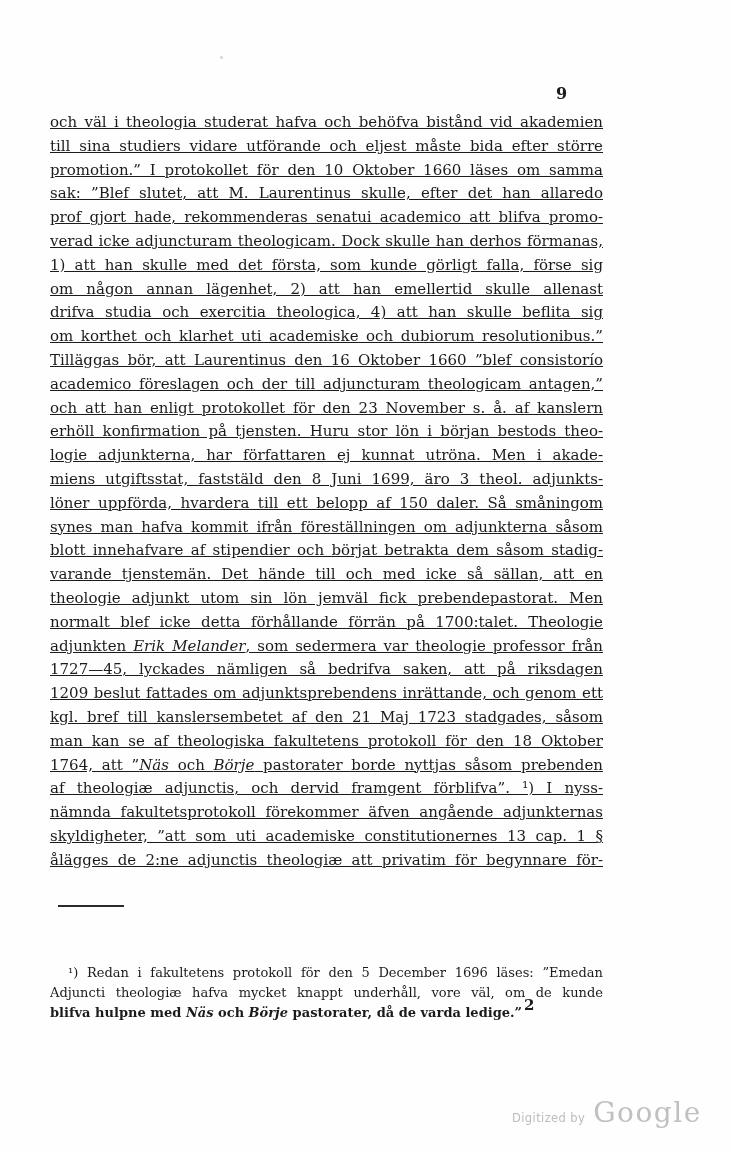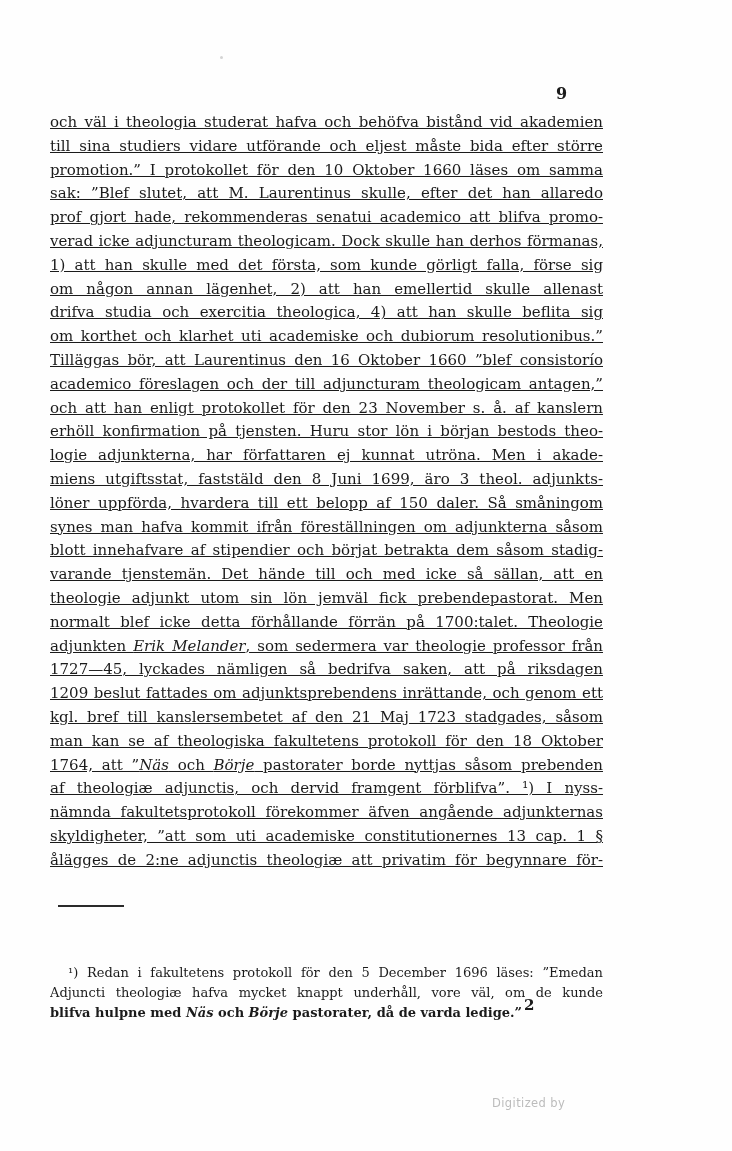--- a/index.html
+++ b/index.html
@@ -32,21 +32,21 @@
   .footnote{
     position:absolute;left:50px;top:927px;width:553px;
     font-size:13px;line-height:20px;margin-top:36px;
   }
   .footnote .tline{height:20px;}
   .signature-mark{
     position:absolute;left:524px;top:996px;
     font-size:15px;font-weight:bold;
   }
   .watermark{
-    position:absolute;left:492px;top:1096px;
+    position:absolute;left:512px;top:1096px;
     display:flex;align-items:baseline;gap:8px;
     -webkit-user-select:none;user-select:none;
   }
   .wm-prefix{
     font-family:"DejaVu Sans","Liberation Sans",sans-serif;
     font-size:11.5px;color:#bcbcbc;letter-spacing:.4px;
   }
   .wm-brand{
     font-family:"DejaVu Serif","Liberation Serif",serif;
     font-size:28px;color:#c0c0c0;letter-spacing:1.5px;
@@ -105,15 +105,16 @@
   <div class="footnote">
       <div class="tline" style="text-indent: 18px;"><span>¹) Redan i fakultetens protokoll för den 5 December 1696 läses: ”Emedan</span></div>
       <div class="tline"><span>Adjuncti theologiæ hafva mycket knappt underhåll, vore väl, om de kunde</span></div>
       <div class="tline left"><span>blifva hulpne med </span><span class="it">Näs</span><span> och </span><span class="it">Börje</span><span> pastorater, då de varda ledige.”</span></div>
     </div>
 
   <div class="signature-mark">2</div>
 
   <div class="watermark">
     <span class="wm-prefix">Digitized by</span>
+    <span class="wm-brand">Google</span>
   </div>
 
 </div>
 
 </body></html>

